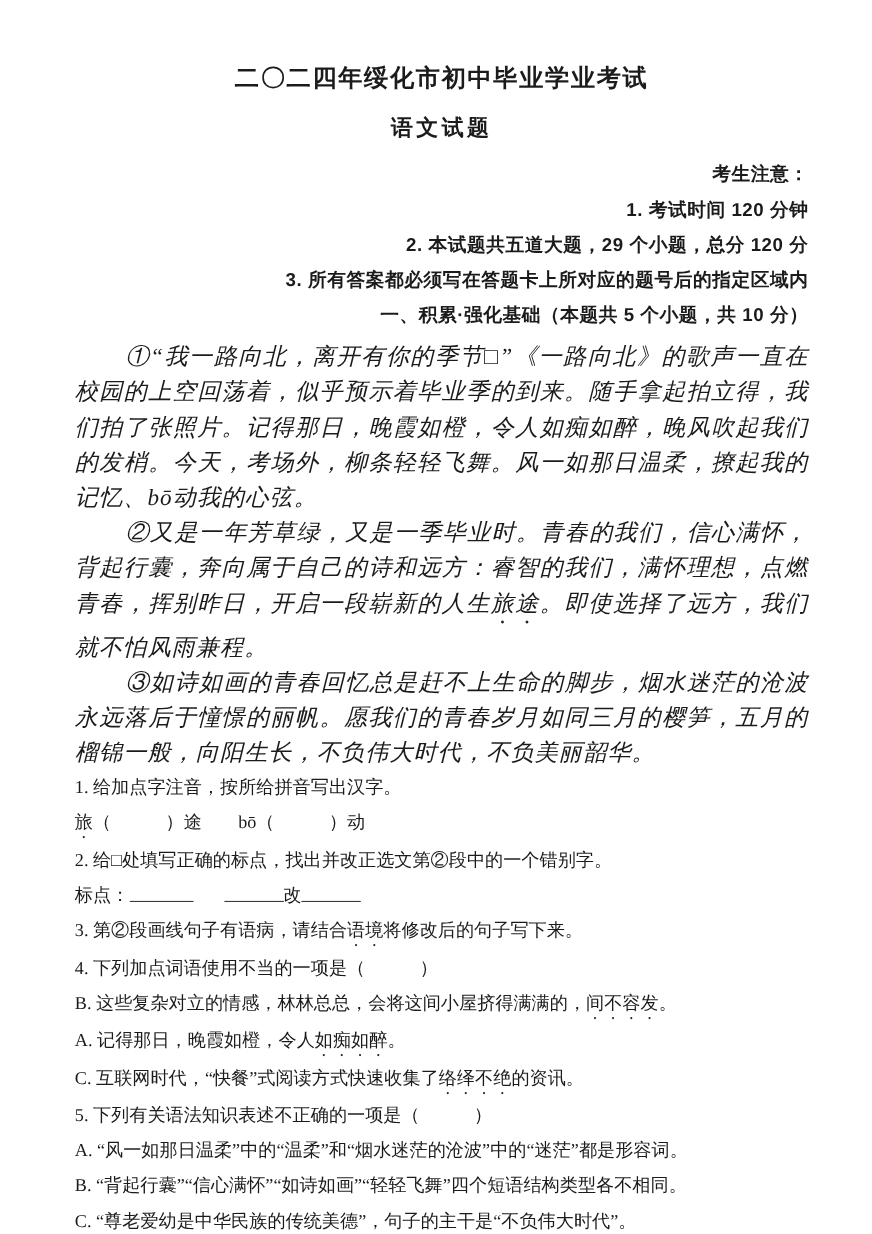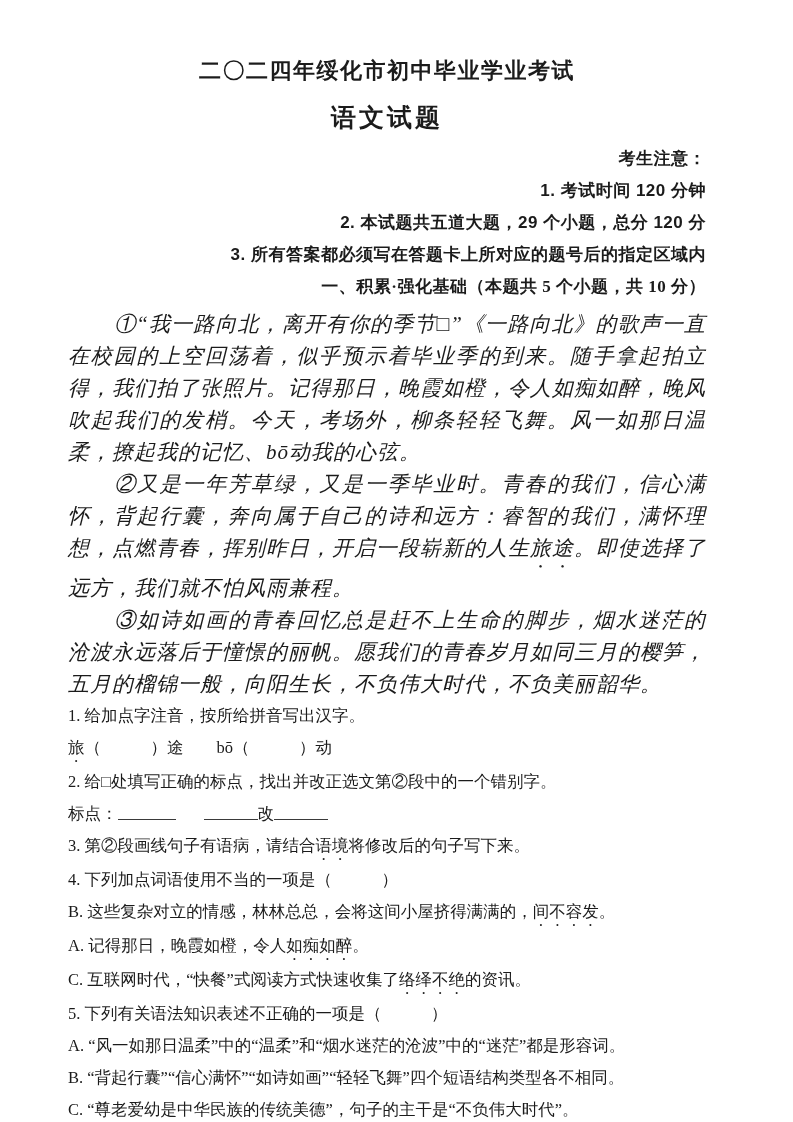--- a/index.html
+++ b/index.html
@@ -3,54 +3,54 @@
 <meta charset="utf-8">
 <style>
   html, body { margin: 0; padding: 0; background: #ffffff; }
   .page {
     position: relative;
     width: 793px;
     height: 1122px;
     margin: 0 auto;
     background: #ffffff;
     color: #1b1b1b;
-    padding: 58px 87px 0 68px;
+    padding: 58px 58px 0 68px;
     box-sizing: border-box;
     font-family: "Liberation Serif", serif;
     overflow: hidden;
   }
   .title {
     margin: 0;
     text-align: center;
     font-family: "Liberation Sans", sans-serif;
     font-size: 22px;
     font-weight: 700;
     letter-spacing: 1.5px;
     line-height: 26px;
   }
   .subtitle {
     margin: 20px 0 0 0;
     text-align: center;
     font-family: "Liberation Sans", sans-serif;
-    font-size: 25px;
+    font-size: 20px;
     font-weight: 700;
     letter-spacing: 3px;
     line-height: 26px;
   }
   .notice { margin-top: 18px; font-family: "Liberation Sans", sans-serif; text-align: right; }
   .notice p {
     margin: 0 0 10px 0;
     font-size: 17px;
     font-weight: 700;
     line-height: 22px;
     letter-spacing: 0.5px;
   }
   .section-heading {
     margin: 2px 0 0 0;
-    font-family: Liberation Serif, serif;
+    font-family: Liberation Sans, sans-serif;
     font-size: 17.5px;
     font-weight: 700;
     line-height: 22px;
     letter-spacing: 0.5px;
   }
   .flow { margin-top: 10px; font-size: 16.5px; line-height: 32px; }
   .flow p { margin: 0; }
   .passage {
     font-style: italic;
     font-size: 21px;

